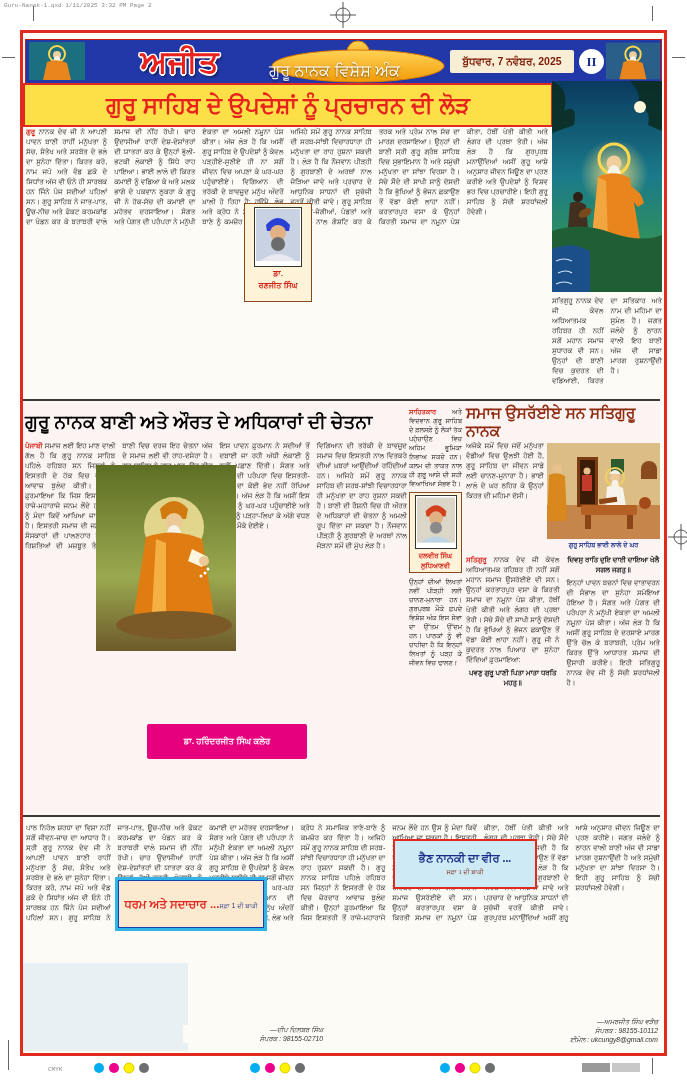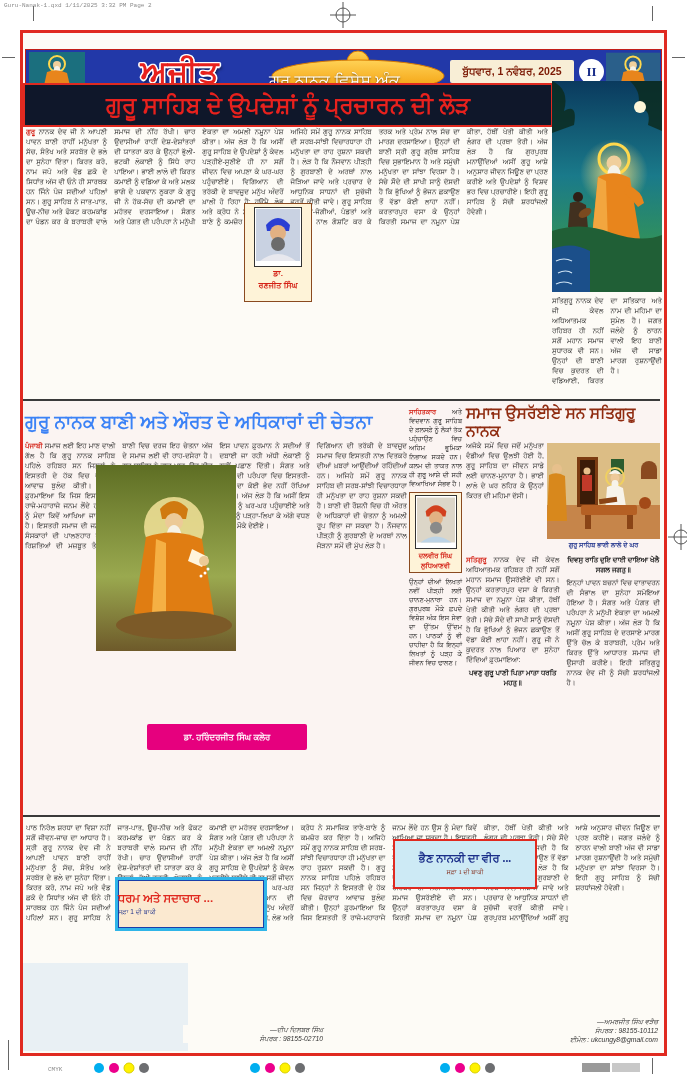--- a/index.html
+++ b/index.html
@@ -3,58 +3,58 @@
 <meta charset="utf-8">
 <style>
   html,body{margin:0;padding:0;}
   body{width:687px;height:1089px;position:relative;background:#fff;overflow:hidden;
        font-family:"Liberation Sans","DejaVu Sans",sans-serif;color:#161616;}
   .abs{position:absolute;}
   .frame{position:absolute;left:20px;top:30px;width:641px;height:1020px;
          border:3px solid #e02a20;background:#fdfbf6;}
   .tint{pointer-events:none;}
   
-  .masthead{left:2px;top:16px;width:635px;height:44px;background:#2238a8;border:1px solid #c21d18;}
+  .masthead{left:2px;top:6px;width:635px;height:44px;background:#2238a8;border:1px solid #c21d18;}
   .ajit-logo{left:66px;top:1px;width:176px;height:42px;display:flex;align-items:center;justify-content:center;
     font-size:31px;font-weight:800;color:#e8211d;letter-spacing:1px;
     text-shadow:-1.5px 0 #fff,1.5px 0 #fff,0 -1.5px #fff,0 1.5px #fff,-1px -1px #fff,1px 1px #fff,1px -1px #fff,-1px 1px #fff,2px 3px 3px rgba(0,0,0,.55);}
   .banner{left:243px;top:0;width:178px;height:44px;}
   .banner-text{left:0;top:22px;width:178px;color:#fff;font-weight:400;font-size:16px;
     text-shadow:0 1px 2px rgba(0,0,0,.6);}
   .datebox{left:424px;top:10px;width:124px;height:23px;background:#f8eed6;border-radius:2px;
     display:flex;align-items:center;justify-content:center;font-size:10.5px;font-weight:700;color:#7c1a05;}
   .pagenum{left:553px;top:9px;width:25px;height:25px;border-radius:50%;background:#fff;
     display:flex;align-items:center;justify-content:center;font-family:"Liberation Serif",serif;
     font-size:13px;font-weight:700;color:#1b2f8a;}
   
-  .h1box{left:0;top:50px;width:526px;height:40px;border:2.5px solid #e02a20;background:#0f172a;
+  .h1box{left:0;top:50px;width:526px;height:40px;border:2.5px solid #e02a20;background:#fde047;
     display:flex;align-items:center;justify-content:center;}
   .h1box span{font-size:23px;font-weight:800;color:#e8211d;}
-  .h2{left:2px;top:372px;width:382px;height:34px;font-size:18.5px;font-weight:800;color:#3b82f6;
+  .h2{left:2px;top:372px;width:382px;height:34px;font-size:18.5px;font-weight:800;color:#000000;
       display:flex;align-items:center;}
   .h3{left:443px;top:374px;width:194px;height:30px;font-size:15.5px;font-weight:700;color:#8f2b10;
       display:flex;align-items:center;}
   
   .bt{font-size:7px;line-height:10px;text-align:justify;overflow:hidden;color:#1a1a1a;}
   .bt p{margin:0 0 3px 0;}
   .cols6{column-count:6;column-gap:7px;}
   .cols4{column-count:4;column-gap:7px;}
   .cols2{column-count:2;column-gap:7px;}
   .cols7{column-count:7;column-gap:7px;}
   .lead{color:#d42015;font-weight:700;}
   .verse{text-align:center;font-weight:700;color:#111;}
   .sig{font-style:italic;text-align:right;font-size:6.8px;line-height:9px;color:#333;background:#fdfbf6;}
   .divider{background:#3a3a3a;height:2px;}
   
   .authorbox{background:#fef3d8;border:1px solid #8a4a20;display:flex;flex-direction:column;align-items:center;padding:3px 2px 2px;}
   .authorbox .ph{border:1px solid #333;background:#fff;padding:1px;}
   .authorbox .nm{color:#d42015;font-weight:700;font-size:8px;line-height:9.5px;text-align:center;margin-top:2px;}
   .ribbon{background:#e6007e;color:#fff;font-weight:700;font-size:8.5px;display:flex;align-items:center;justify-content:center;border-radius:2px;}
   .contbox1{background:#fbe9d0;border:3px solid #30b5e8;box-shadow:inset 0 0 0 1px #1a3faa;
-    display:flex;flex-direction:column;justify-content:center;}
+    display:flex;flex-direction:row;align-items:center;justify-content:center;}
   .contbox1 .t{color:#e02a20;font-weight:800;font-size:11.5px;}
   .contbox1 .s{color:#1b2f8a;font-size:6.5px;margin-top:3px;}
   .contbox2{background:#cdeaf5;border:2.5px solid #e02a20;display:flex;flex-direction:column;align-items:center;justify-content:center;}
   .contbox2 .t{color:#1b2f8a;font-weight:800;font-size:11.5px;}
   .contbox2 .s{color:#7c1a05;font-size:6.5px;margin-top:3px;}
   .caption{font-size:6.5px;font-weight:700;color:#1b2f8a;text-align:center;}
   .midcol{font-size:6.6px;line-height:9px;text-align:justify;}
   .slug{font-family:"Liberation Mono",monospace;font-size:6px;color:#8a8a8a;}
   .mark{stroke:#555;stroke-width:1;fill:none;}
   .graybar{background:#9a9a9a;}
@@ -99,21 +99,21 @@
             <linearGradient id="og" x1="0" y1="0" x2="0" y2="1">
           <stop offset="0" stop-color="#ffd256"></stop>
               <stop offset="1" stop-color="#f29b07"></stop>
         </linearGradient>
           </defs>
         <circle cx="89" cy="12" r="11" fill="url(#og)" stroke="#d97b00"></circle>
         <ellipse cx="89" cy="26" rx="86" ry="16" fill="url(#og)" stroke="#d97b00"></ellipse>
       </svg>
       <span class="abs banner-text">ਗੁਰੂ ਨਾਨਕ ਵਿਸ਼ੇਸ਼ ਅੰਕ</span>
     </div>
-    <div class="abs datebox">ਬੁੱਧਵਾਰ, 1 ਨਵੰਬਰ, 2025</div>
+    <div class="abs datebox">ਬੁੱਧਵਾਰ, 7 ਨਵੰਬਰ, 2025</div>
     <div class="abs pagenum">II</div>
     <svg class="abs" style="left:580px;top:2px;" width="54" height="38" viewBox="0 0 56 38">
       <rect width="56" height="38" fill="#2a5f8a"></rect>
       <circle cx="28" cy="12" r="8" fill="none" stroke="#ffd84d" stroke-width="2"></circle>
       <circle cx="28" cy="13" r="4" fill="#f0cf9c"></circle>
       <ellipse cx="28" cy="19" rx="3.5" ry="5" fill="#f5f2e8"></ellipse>
       <path d="M18,20 Q28,16 38,21 L42,38 L14,38 Z" fill="#e8851c"></path>
     </svg>
   </div>
 
@@ -202,21 +202,21 @@
     <path d="M50,72 Q78,62 106,74 L118,150 Q78,168 38,148 Z" fill="#e07d12"></path>
     <path d="M60,74 L56,148 L70,152 L70,78 Z" fill="#f5b044"></path>
     <path d="M96,84 L112,92 L106,102 L92,96 Z" fill="#fff4dc"></path>
     <circle cx="108" cy="96" r="5" fill="#ecca97"></circle>
     <circle cx="112" cy="104" r="1.5" fill="#fff"></circle>
       <circle cx="109" cy="108" r="1.5" fill="#fff"></circle>
       <circle cx="105" cy="111" r="1.5" fill="#fff"></circle>
     <ellipse cx="78" cy="160" rx="58" ry="14" fill="#7c5a28"></ellipse>
   </svg>
 
-  <div class="abs ribbon" style="left:124px;top:691px;width:160px;height:26px;">
+  <div class="abs ribbon" style="left:124px;top:691px;width:160px;height:35px;">
     <span>ਡਾ. ਹਰਿੰਦਰਜੀਤ ਸਿੰਘ ਕਲੇਰ</span>
   </div>
 
   <div class="abs" style="left:386px;top:374px;width:53px;height:404px;">
     <div class="midcol" style="text-align:justify;">
       <span class="lead">ਸਾਹਿਤਕਾਰ</span><span> ਅਤੇ ਵਿਦਵਾਨ ਗੁਰੂ ਸਾਹਿਬ ਦੇ ਫ਼ਲਸਫ਼ੇ ਨੂੰ ਲੋਕਾਂ ਤੱਕ ਪਹੁੰਚਾਉਣ ਵਿਚ ਅਹਿਮ ਭੂਮਿਕਾ ਨਿਭਾਅ ਸਕਦੇ ਹਨ। ਕਲਮ ਦੀ ਤਾਕਤ ਨਾਲ ਹੀ ਗੁਰੂ ਆਸ਼ੇ ਦੀ ਸਹੀ ਵਿਆਖਿਆ ਸੰਭਵ ਹੈ।</span>
     </div>
     <div class="authorbox" style="width:47px;margin:4px auto;padding:2px;">
       <div class="ph">
         <svg width="38" height="46" viewBox="0 0 44 52">

